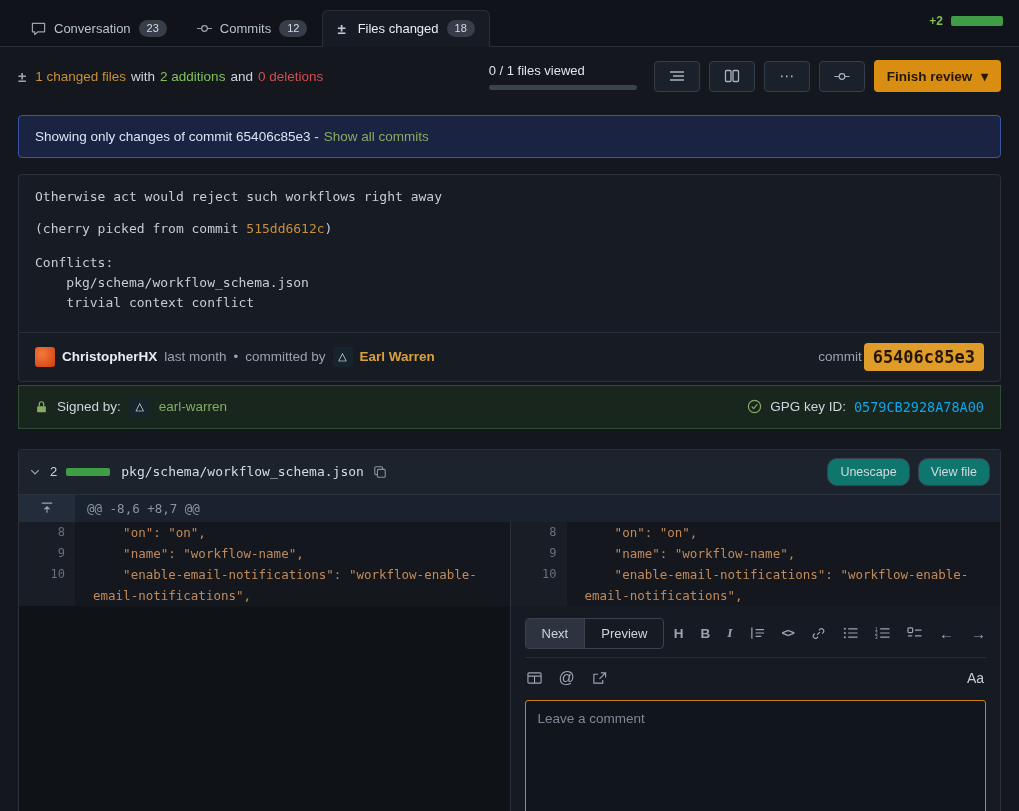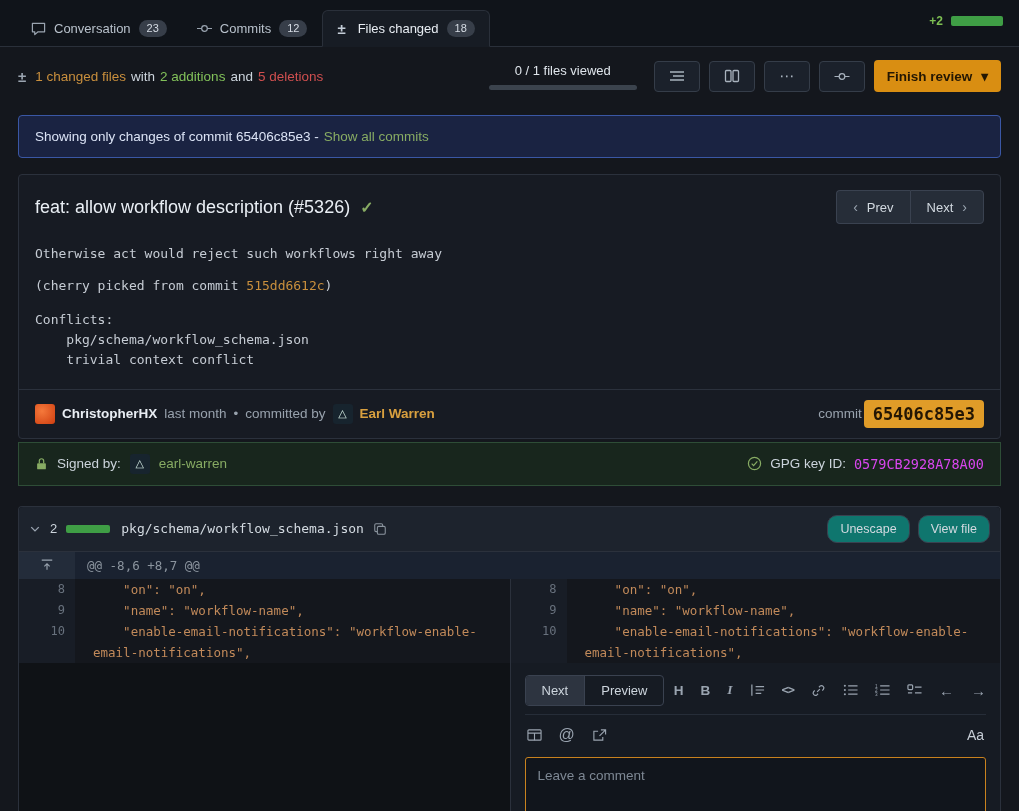--- a/index.html
+++ b/index.html
@@ -19,21 +19,21 @@
   .stat-bar-lg { width:52px; height:10px; background:#3f9e45; border-radius:2px; }
 
   
   .summary { display:flex; align-items:center; padding:13px 18px 11px; font-size:13.5px; color:#cdd5dd; gap:5px; }
   .diff-glyph { color:#9aa4b0; font-weight:bold; font-size:15px; margin-right:4px; }
   .sum-orange { color:#c98f3d; }
   .sum-green { color:#82c15a; }
   .sum-red { color:#d04f4f; }
   .sum-right { margin-left:auto; display:flex; align-items:center; gap:9px; }
   .viewed { margin-right:8px; }
-  .viewed-label { font-size:13px; color:#dfe5eb; text-align:center; }
+  .viewed-label { font-size:13px; color:#dfe5eb; }
   .progress { width:148px; height:5px; background:#3b434d; border-radius:3px; margin-top:7px; }
   .icon-btn { width:46px; height:31px; display:flex; align-items:center; justify-content:center;
               background:#1b212b; border:1px solid #353d49; border-radius:4px; color:#a8b2bd; cursor:pointer; font-size:15px; }
   .finish-btn { display:flex; align-items:center; gap:9px; background:#d98e12; color:#241703; border:none;
                 border-radius:4px; padding:8px 13px; font-size:13.5px; font-weight:700; cursor:pointer; }
 
   
   .banner { margin:12px 18px 16px; background:#1a2342; border:1px solid #3a57a5; border-radius:4px;
             padding:13px 16px; font-size:13.5px; color:#dbe3f5; }
   .banner a { color:#87ab63; text-decoration:none; margin-left:5px; cursor:pointer; }
@@ -63,21 +63,21 @@
   .hash-badge { background:#e09c28; color:#231604; font-family:"DejaVu Sans Mono",monospace; font-size:17px;
                 font-weight:700; padding:4px 9px; border-radius:4px; cursor:pointer; }
 
   
   .signed { margin:3px 18px 0; background:#18261d; border:1px solid #2e4d37; padding:11px 16px;
             display:flex; align-items:center; gap:9px; font-size:13.5px; color:#ccd4dc; }
   .lock { color:#87ab63; display:flex; }
   .signer { color:#87ab63; text-decoration:none; font-weight:500; cursor:pointer; }
   .signed-right { margin-left:auto; display:flex; align-items:center; gap:8px; }
   .ccircle { color:#87ab63; display:flex; }
-  .gpg-key { font-family:"DejaVu Sans Mono",monospace; color:#d946ef; }
+  .gpg-key { font-family:"DejaVu Sans Mono",monospace; color:#0ea5e9; }
 
   
   .diff-box { margin:20px 18px 0; border:1px solid #2b313c; border-bottom:none; border-radius:4px 4px 0 0; background:#14171d; }
   .diff-head { display:flex; align-items:center; gap:9px; padding:8px 10px; background:#1d232d;
                border-bottom:1px solid #2b313c; border-radius:4px 4px 0 0; font-size:13px; color:#cdd5dd; }
   .chev { color:#9aa4b0; display:flex; cursor:pointer; }
   .mini-stat { width:44px; height:8px; background:#3f9e45; border-radius:2px; }
   .fname { font-family:"DejaVu Sans Mono",monospace; font-size:13px; color:#d4dbe2; margin-left:2px; }
   .copy { color:#8b949e; display:flex; cursor:pointer; }
   .dh-right { margin-left:auto; display:flex; gap:8px; }
@@ -155,21 +155,21 @@
     <span class="stat-bar-lg"></span>
   </div>
 </div>
 
 <div class="summary">
   <span class="diff-glyph">±</span>
   <span class="sum-orange">1 changed files</span>
   <span>with</span>
   <span class="sum-green">2 additions</span>
   <span>and</span>
-  <span class="sum-red">5 deletions</span>
+  <span class="sum-red">0 deletions</span>
 
   <div class="sum-right">
     <div class="viewed">
       <div class="viewed-label">0 / 1 files viewed</div>
       <div class="progress"></div>
     </div>
     <div class="icon-btn">
       <svg width="16" height="14" viewBox="0 0 16 14" fill="none" stroke="currentColor" stroke-width="1.3">
           <path d="M1 3h14M4 7h11M1 11h14"></path>
         </svg>
@@ -194,34 +194,20 @@
       <span>▾</span>
     </button>
   </div>
 </div>
 
 <div class="banner">
   <span>Showing only changes of commit 65406c85e3 -</span><a>Show all commits</a>
 </div>
 
 <div class="commit-box">
-  <div class="commit-head">
-    <span class="commit-title">feat: allow workflow description (#5326)</span>
-    <span class="title-check">✓</span>
-    <div class="prevnext">
-      <button class="pn-btn prev">
-        <span class="pn-chev">‹</span>
-        <span>Prev</span>
-      </button>
-      <button class="pn-btn next">
-        <span>Next</span>
-        <span class="pn-chev">›</span>
-      </button>
-    </div>
-  </div>
   <div class="commit-body">
     <p>Otherwise act would reject such workflows right away</p>
     <p><span>(cherry picked from commit </span><a class="hash-link">515dd6612c</a><span>)</span></p>
     <pre>Conflicts:
     pkg/schema/workflow_schema.json
     trivial context conflict</pre>
   </div>
   <div class="commit-foot">
     <span class="avatar orange"></span>
     <span class="author">ChristopherHX</span>

